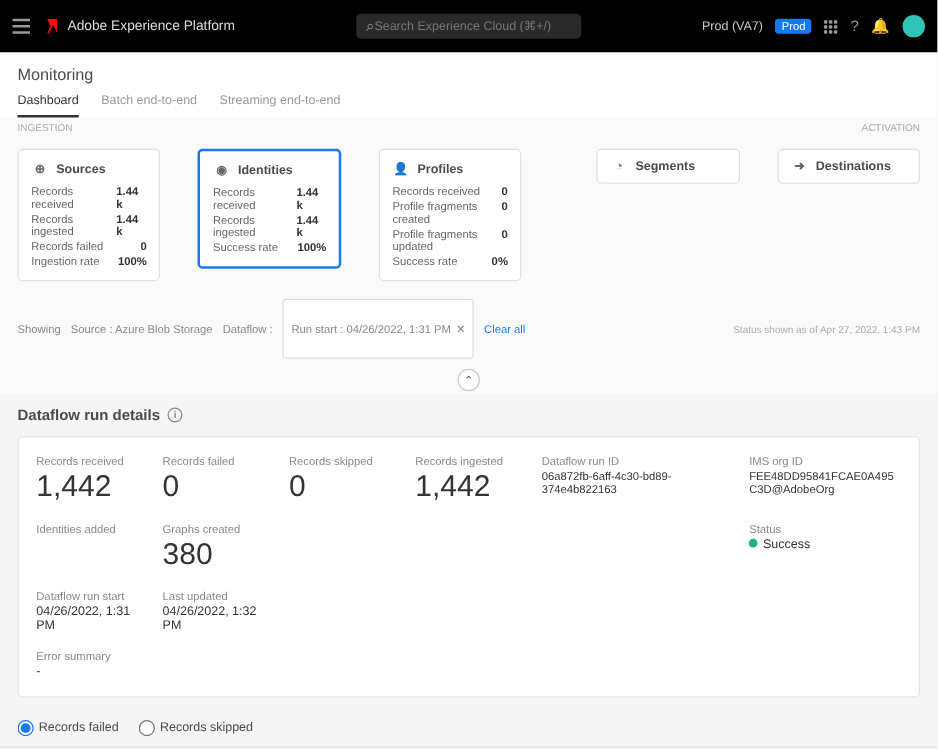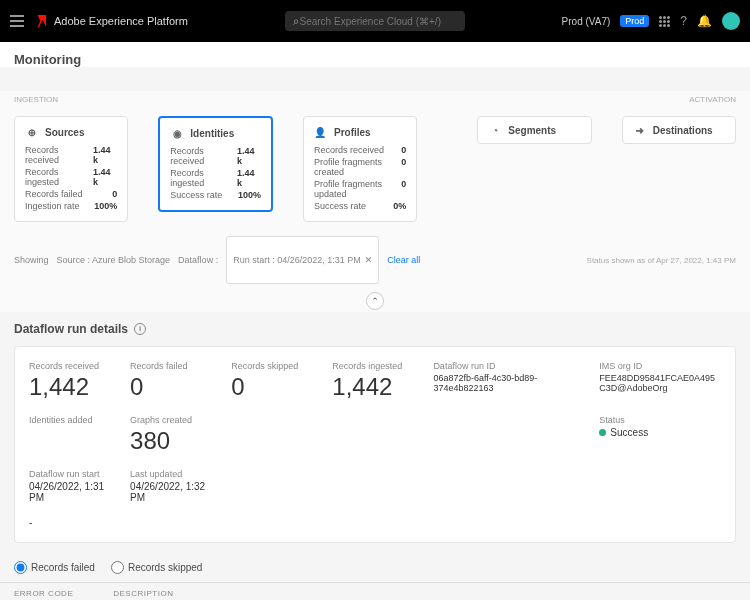--- a/index.html
+++ b/index.html
@@ -12,21 +12,21 @@
 .search-box{margin:0 auto;background:#2a2a2a;border-radius:4px;display:flex;align-items:center;padding:3px 8px;width:180px}
 .search-box input{background:none;border:none;color:#999;font-size:10px;width:100%;outline:none}
 .topbar-right{display:flex;align-items:center;gap:10px}
 .prod-label{font-size:10px;color:#ccc}
 .prod-badge{background:#147af3;color:#fff;padding:1px 5px;border-radius:3px;font-size:9px}
 .apps-icon{display:grid;grid-template-columns:repeat(3,3px);gap:1px}
 .apps-icon span{width:3px;height:3px;background:#999;border-radius:50%}
 .tb-icon{color:#999;font-size:12px;cursor:pointer}
 .avatar{width:18px;height:18px;border-radius:50%;background:#2ec4b6}
 .page-header{background:#fff;padding:10px 14px 0}
-.page-title{font-size:13px;font-weight:700;margin-bottom:24px}
+.page-title{font-size:13px;font-weight:400;margin-bottom:8px}
 .tabs{display:flex;gap:18px;font-size:10px}
 .tab{padding-bottom:6px;color:#999;cursor:pointer}
 .tab.active{color:#333;border-bottom:2px solid #333}
 .labels-row{display:flex;justify-content:space-between;padding:4px 14px;font-size:8px;color:#aaa;background:#fafafa}
 .cards-row{display:flex;gap:30px;padding:8px 14px;background:#fafafa;align-items:flex-start}
 .card{background:#fff;border:1px solid #e0e0e0;border-radius:4px;padding:8px 10px;width:130px;position:relative}
 .card.selected{border:2px solid #147af3}
 .card-header{display:flex;align-items:center;gap:6px;font-size:10px;font-weight:600;margin-bottom:6px}
 .card-icon{width:14px;height:14px;display:flex;align-items:center;justify-content:center;color:#666}
 .card-row{display:flex;justify-content:space-between;font-size:9px;margin:2px 0;color:#666}
@@ -83,20 +83,25 @@
         <span></span>
       </div>
     <span class="tb-icon">?</span>
     <span class="tb-icon">🔔</span>
     <div class="avatar"></div>
   </div>
 </div>
 
 <div class="page-header">
   <div class="page-title">Monitoring</div>
+  <div class="tabs">
+    <div class="tab active">Dashboard</div>
+    <div class="tab">Batch end-to-end</div>
+    <div class="tab">Streaming end-to-end</div>
+  </div>
 </div>
 
 <div class="labels-row">
   <span>INGESTION</span>
   <span>ACTIVATION</span>
 </div>
 
 <div class="cards-row">
   <div class="card">
     <div class="card-header">
@@ -241,20 +246,21 @@
     </div>
   <div class="metric">
       <div class="metric-label">Last updated</div>
       <div class="metric-value sm">04/26/2022, 1:32 PM</div>
     </div>
   <div class="metric"></div>
     <div class="metric"></div>
     <div class="metric"></div>
 
   <div class="metric grid-full">
+      <div class="metric-label">Error summary</div>
       <div class="metric-value sm">-</div>
     </div>
 </div>
 
 <div class="radio-row">
   <label>
       <input type="radio" name="r" checked="" style="">
       <span>Records failed</span>
     </label>
   <label>

